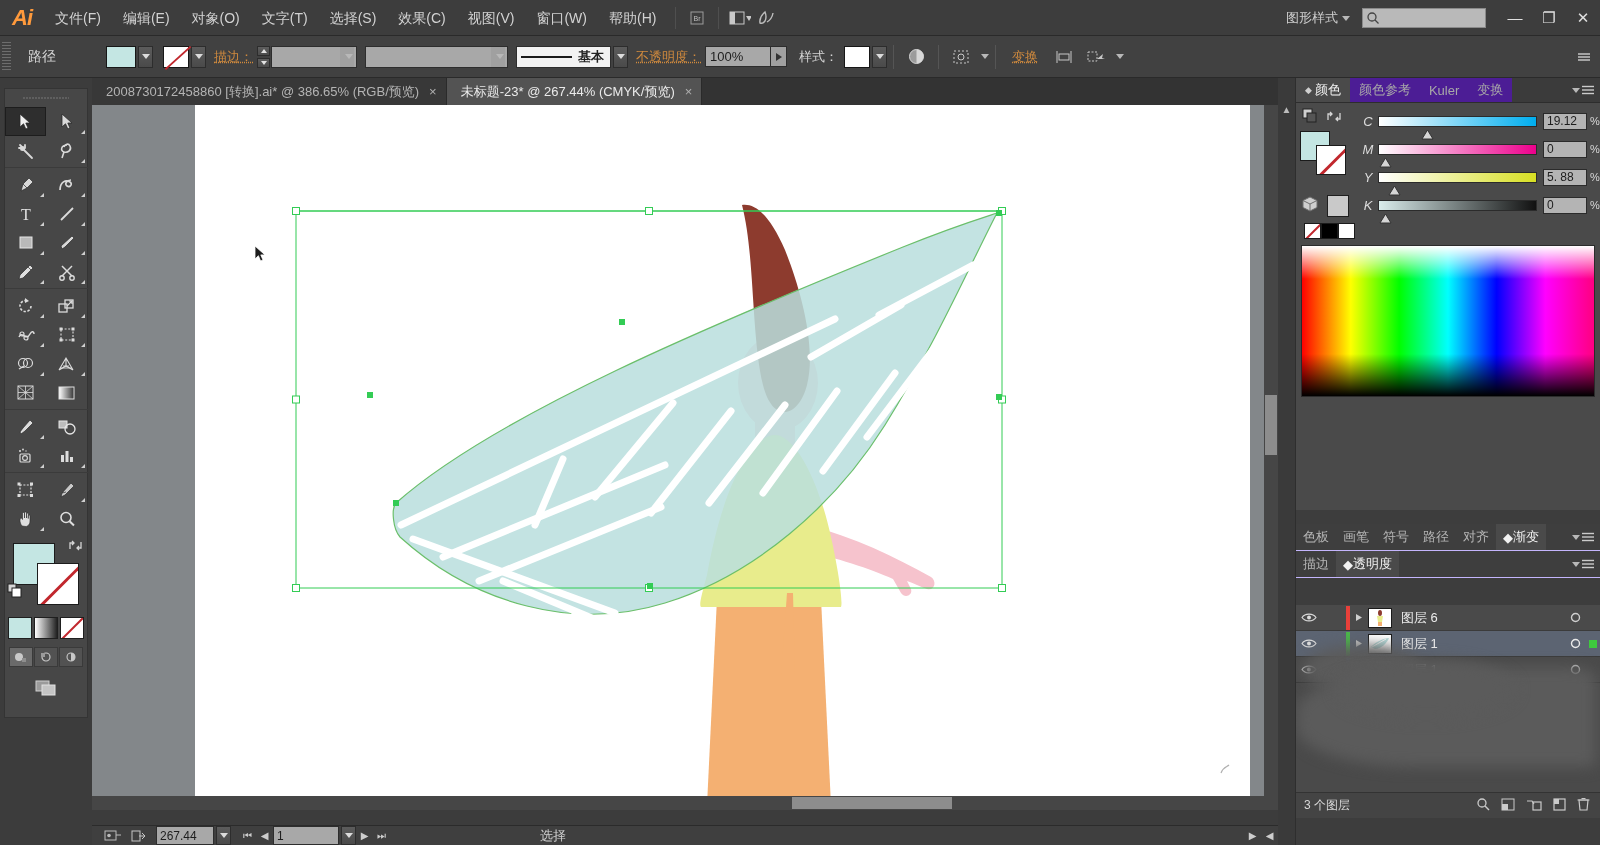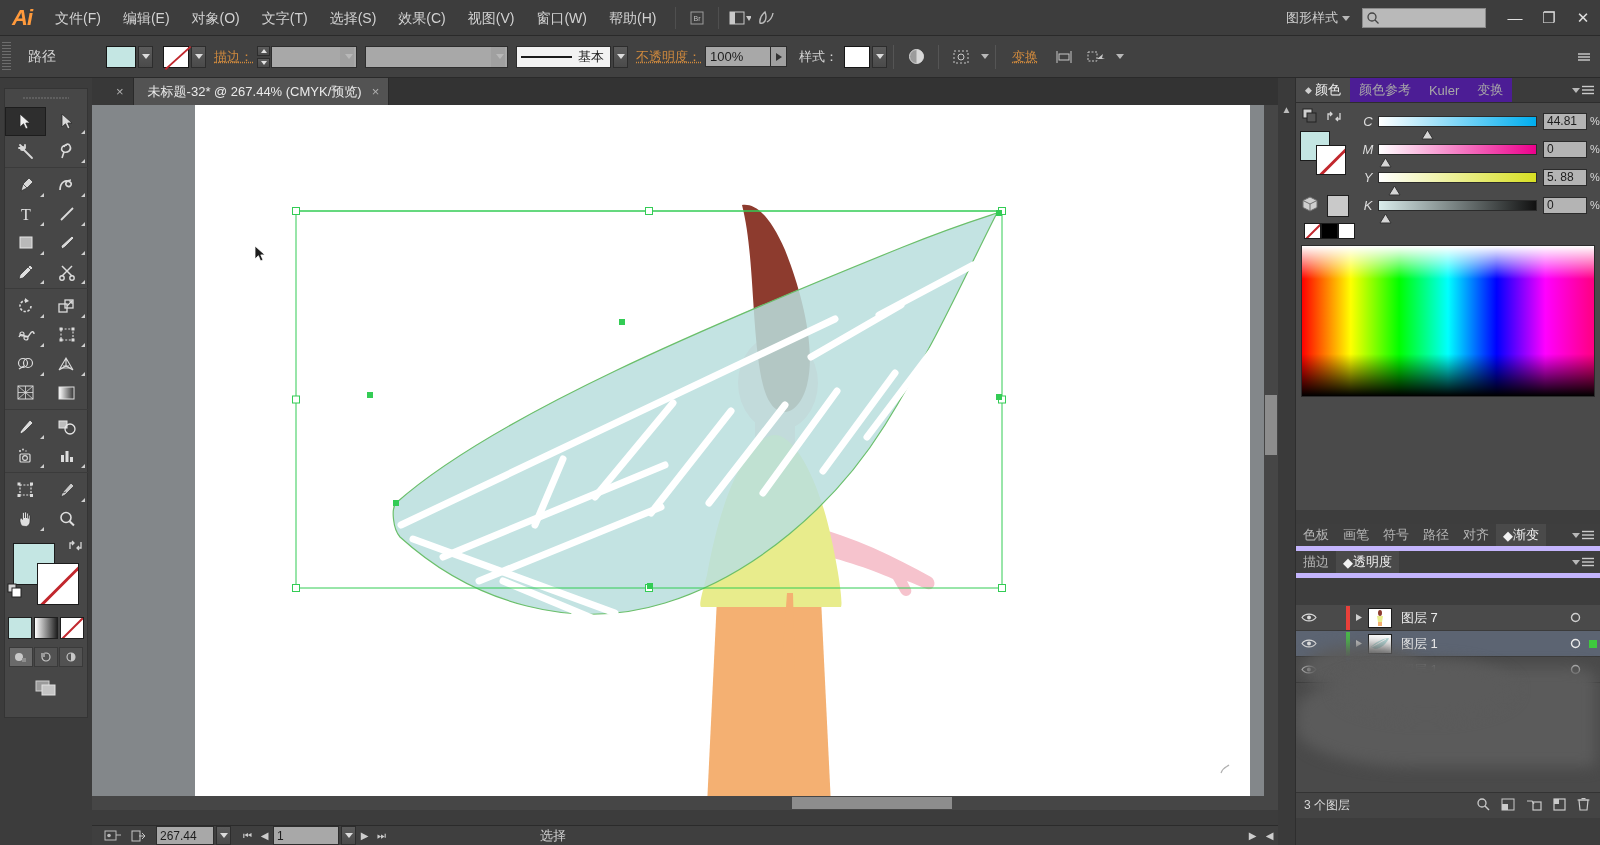--- a/index.html
+++ b/index.html
@@ -49,21 +49,21 @@
     border:1px solid #2d2d2d; display:flex; align-items:center; justify-content:center; }
   .up-ar { width:0;height:0;border-left:3px solid transparent;border-right:3px solid transparent;
     border-bottom:4px solid #e2e2e2;}
   .dn-ar { width:0;height:0;border-left:3px solid transparent;border-right:3px solid transparent;
     border-top:4px solid #e2e2e2;}
   .combo { height:22px; background:#a8a8a8; border:1px solid #2d2d2d; display:flex;
     align-items:center; justify-content:flex-end; padding-right:2px; }
   .combo .arrow-cell { width:14px; height:20px; background:#a0a0a0; display:flex;
     align-items:center; justify-content:center;}
   .combo-white { background:#f2f2f2; color:#222; font-size:13px; justify-content:space-between;
-    padding-left:4px; }
+    padding-left:4px;font-weight:bold; }
   .strokeline { flex:1; height:2px; background:#1a1a1a; margin-right:6px; }
   .opac-field { width:66px; height:21px; background:#a8a8a8; border:1px solid #2d2d2d;
     color:#1e1e1e; font-size:13px; padding-left:4px; line-height:19px; }
   .play-cell { width:16px; height:21px; background:#a0a0a0; border:1px solid #2d2d2d;
     border-left:none; display:flex; align-items:center; justify-content:center;}
   .play-tri { width:0;height:0;border-top:4px solid transparent;border-bottom:4px solid transparent;
     border-left:6px solid #333;}
   .style-sw { width:26px; height:22px; background:#fff; border:1px solid #171717; }
   .cb-icon { width:26px; height:24px; display:flex; align-items:center; justify-content:center;
     color:#c8c8c8; margin:0 3px; }
@@ -158,21 +158,21 @@
     border:1px solid #1b1b1b; }
   .cp-stroke { position:absolute; left:20px; top:42px; width:30px; height:30px; background:#fff;
     border:1px solid #1b1b1b; overflow:hidden; }
   .cp-stroke:after { content:""; position:absolute; left:-6px; top:50%; width:46px; height:3px;
     background:#c1272d; transform:rotate(-45deg);}
   .tinyswatches { display:flex; margin:4px 0 0 8px; }
   .ts { width:17px; height:16px; border:1px solid #1b1b1b; }
   .spectrum { margin:6px 5px 0 5px; height:152px; border:1px solid #2b2b2b; }
 
   .stackbar { height:27px; background:#3e3e3e; display:flex; align-items:stretch;
-    border-bottom:5px solid #c4b5fd; }
+    border-bottom:1px solid #c4b5fd; }
   .stab { display:flex; align-items:center; padding:0 7px; font-size:13px; color:#b6b6b6; }
   .stab.active { background:#4a4a4a; color:#f2f2f2; }
 
   .layerrow { height:26px; display:flex; align-items:center; background:#4a4a4a;
     border-bottom:1px solid #3b3b3b; }
   .layerrow.sel { background:#5c6472; }
   .lr-eye { width:26px; display:flex; align-items:center; justify-content:center; color:#d8d8d8; }
   .lr-lock { width:24px; }
   .lr-color { width:4px; height:24px; }
   .lr-tri { width:18px; display:flex; align-items:center; justify-content:center; color:#cfcfcf; }
@@ -343,24 +343,25 @@
       <svg width="16" height="12" viewBox="0 0 16 12">
           <line x1="2" y1="3" x2="14" y2="3" stroke="#cfcfcf" stroke-width="1.4"></line>
           <line x1="2" y1="6" x2="14" y2="6" stroke="#cfcfcf" stroke-width="1.4"></line>
           <line x1="2" y1="9" x2="14" y2="9" stroke="#cfcfcf" stroke-width="1.4"></line>
         </svg>
     </div>
   </div>
 
   <div class="tabstrip">
     <div class="doctab">
+      <span>2008730172458860 [转换].ai* @ 386.65% (RGB/预览)</span>
       <span class="tab-x">×</span>
     </div>
     <div class="doctab active">
-      <span>未标题-32* @ 267.44% (CMYK/预览)</span>
+      <span>未标题-23* @ 267.44% (CMYK/预览)</span>
       <span class="tab-x">×</span>
     </div>
   </div>
 
   <div class="toolbar">
     <div class="tb-grip"></div>
     <div class="tb-grid">
       <div class="tool sel">
         <svg width="15" height="17" viewBox="0 0 15 17">
             <path d="M2 1 L2 14 L5.5 10.8 L7.8 16 L10 15 L7.8 10 L12 10 Z" fill="#f0f0f0" stroke="#2a2a2a" stroke-width="0.8"></path>
@@ -803,21 +804,21 @@
         <div style="margin-left:56px;padding-top:4px">
           <div class="colorrow">
             <span class="ch-label">C</span>
             <span class="ramp" style="background:linear-gradient(to right,#ffffff,#00aeef)">
               <span class="thumbm" style="left:27%">
                 <svg width="13" height="10" viewBox="0 0 13 10">
                     <path d="M6.5 0 L12 9 L1 9 Z" fill="#d6d6d6" stroke="#333"></path>
                   </svg>
               </span>
             </span>
-            <span class="valbox">44.81</span>
+            <span class="valbox">19.12</span>
             <span class="pct">%</span>
           </div>
           <div class="colorrow">
             <span class="ch-label">M</span>
             <span class="ramp" style="background:linear-gradient(to right,#ffffff,#ec008c)">
               <span class="thumbm" style="left:0%">
                 <svg width="13" height="10" viewBox="0 0 13 10">
                     <path d="M6.5 0 L12 9 L1 9 Z" fill="#d6d6d6" stroke="#333"></path>
                   </svg>
               </span>
@@ -924,21 +925,21 @@
               </svg>
           </span>
           <span class="lr-thumb">
             <svg width="22" height="18" viewBox="0 0 22 18">
                 <rect width="22" height="18" fill="#fff"></rect>
                 <ellipse cx="11" cy="4" rx="2" ry="3" fill="#8d3b2e"></ellipse>
                 <path d="M8 7 L14 7 L13 13 L9 13Z" fill="#e8ec8c"></path>
                 <path d="M9 13 L13 13 L13 17 L9 17Z" fill="#f4b072"></path>
               </svg>
           </span>
-          <span class="lr-name">图层 7</span>
+          <span class="lr-name">图层 6</span>
           <span class="lr-circ">
             <svg width="11" height="11" viewBox="0 0 11 11">
                 <circle cx="5.5" cy="5.5" r="4" fill="none" stroke="#cfcfcf" stroke-width="1.4"></circle>
               </svg>
           </span>
           <span class="lr-sq"></span>
         </div>
 
         <div class="layerrow sel">
           <span class="lr-eye">

